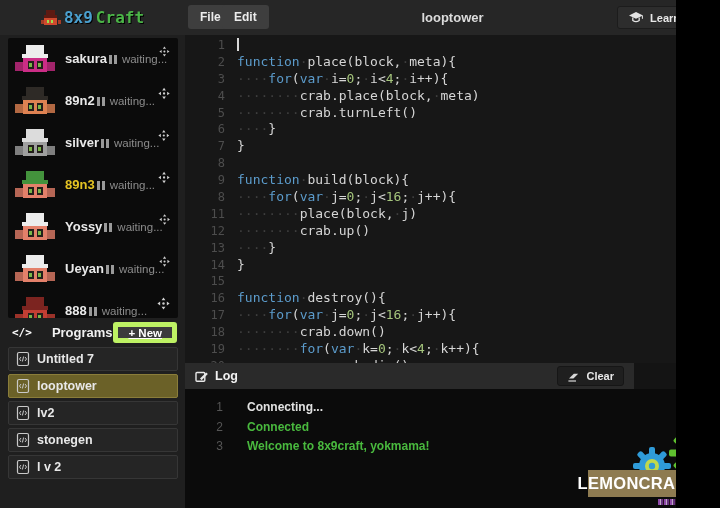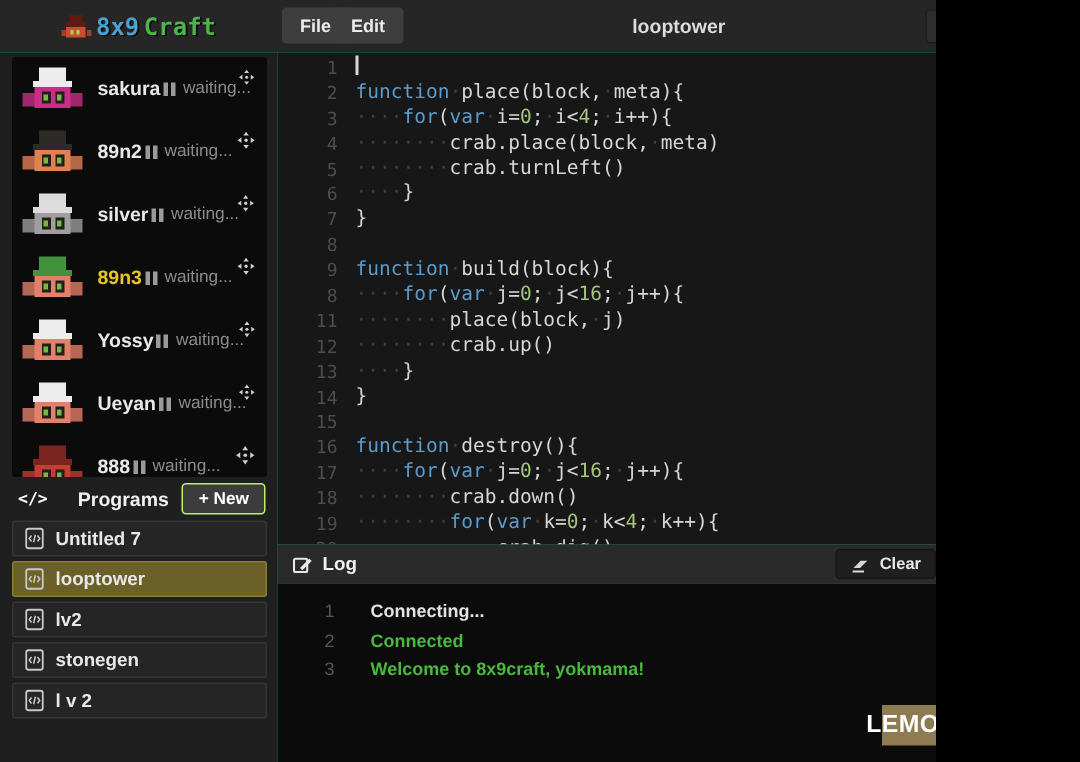--- a/index.html
+++ b/index.html
@@ -1,16 +1,16 @@
 <!DOCTYPE html>
 <html><head>
 <meta charset="utf-8">
 <style>
   html,body{margin:0;padding:0;background:#000;}
-  #page{position:relative;width:624px;height:508px;background:#22c55e;overflow:hidden;
+  #page{position:relative;width:676px;height:508px;background:#14532d;overflow:hidden;
         font-family:"Liberation Sans",sans-serif;-webkit-font-smoothing:antialiased;}
 
   
   #topbar{position:absolute;left:0;top:0;width:720px;height:35px;background:#262626;}
   #logo{position:absolute;left:0;top:0;width:185px;height:35px;display:flex;align-items:center;justify-content:center;gap:3px;}
   .logo-robot{position:relative;width:20px;height:17px;}
   .lr-crown{position:absolute;left:5px;top:1px;width:9px;height:5px;}
   .lr-brim{position:absolute;left:3px;top:6px;width:13px;height:3px;}
   .lr-body{position:absolute;left:3px;top:9px;width:13px;height:7px;display:flex;align-items:center;justify-content:center;gap:2px;}
   .lr-body i{width:2px;height:3px;background:#9adf4e;display:block;}
@@ -42,22 +42,22 @@
   .pinfo{display:flex;flex-direction:row;gap:2px;min-width:0;}
   .pname{font-size:13px;font-weight:bold;line-height:14px;}
   .pstat{font-size:11.5px;color:#8c8c8c;display:flex;align-items:center;gap:5px;}
   .pause{display:inline-flex;gap:2px;}
   .pause i{width:3px;height:9px;background:#9a9a9a;display:block;}
   .locate{margin-left:auto;align-self:flex-start;margin-top:7px;}
 
   #prog-header{position:absolute;left:0;top:283px;width:185px;height:29px;display:flex;align-items:center;padding:0 8px;box-sizing:border-box;}
   .code-glyph{font-family:"DejaVu Sans Mono",monospace;font-size:11px;font-weight:bold;color:#fff;margin:0 7px 0 4px;}
   #prog-title{color:#f0f0f0;font-size:13px;font-weight:bold;margin-left:13px;}
-  #new-btn{margin-left:auto;height:21px;background:#3c3c3c;border:1px solid #bef264;border-radius:3px;
-           color:#fff;font-size:11.5px;font-weight:bold;padding:0 10px;font-family:inherit;}
+  #new-btn{margin-left:auto;height:21px;background:#3c3c3c;border:5px solid #bef264;border-radius:3px;
+           color:#fff;font-size:11.5px;font-weight:bold;padding:0 10px;font-family:inherit;text-decoration:underline;}
   #prog-list{position:absolute;left:8px;top:312px;width:170px;bottom:2px;}
   .pitem{height:22px;background:#252525;border:1px solid #363636;border-radius:2px;display:flex;align-items:center;
          gap:7px;padding:0 7px;margin-bottom:3px;color:#e8e8e8;font-weight:bold;font-size:12.5px;}
   .pitem.sel{background:var(--selbg,#6b6128);border-color:#8a7d3a;}
 
   
   #editor{position:absolute;left:185px;top:35px;width:535px;height:328px;background:#171717;overflow:hidden;}
   #gutter{position:absolute;left:0;top:2px;width:40px;text-align:right;
           font-family:"DejaVu Sans Mono",monospace;font-size:12px;color:var(--lnum,#4d4d4d);}
   #code-lines{position:absolute;left:52px;top:2px;right:0;font-family:"DejaVu Sans Mono",monospace;font-size:13px;white-space:pre;}

